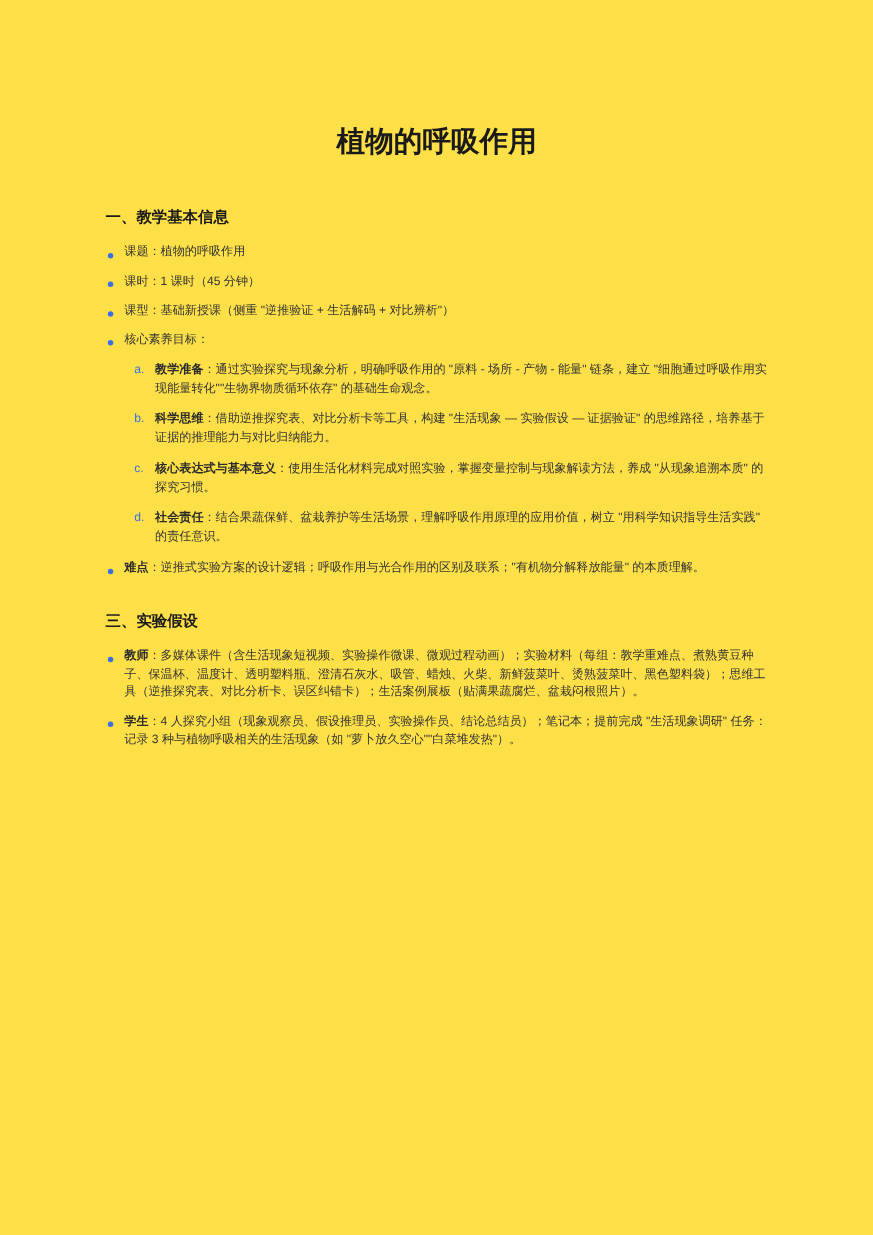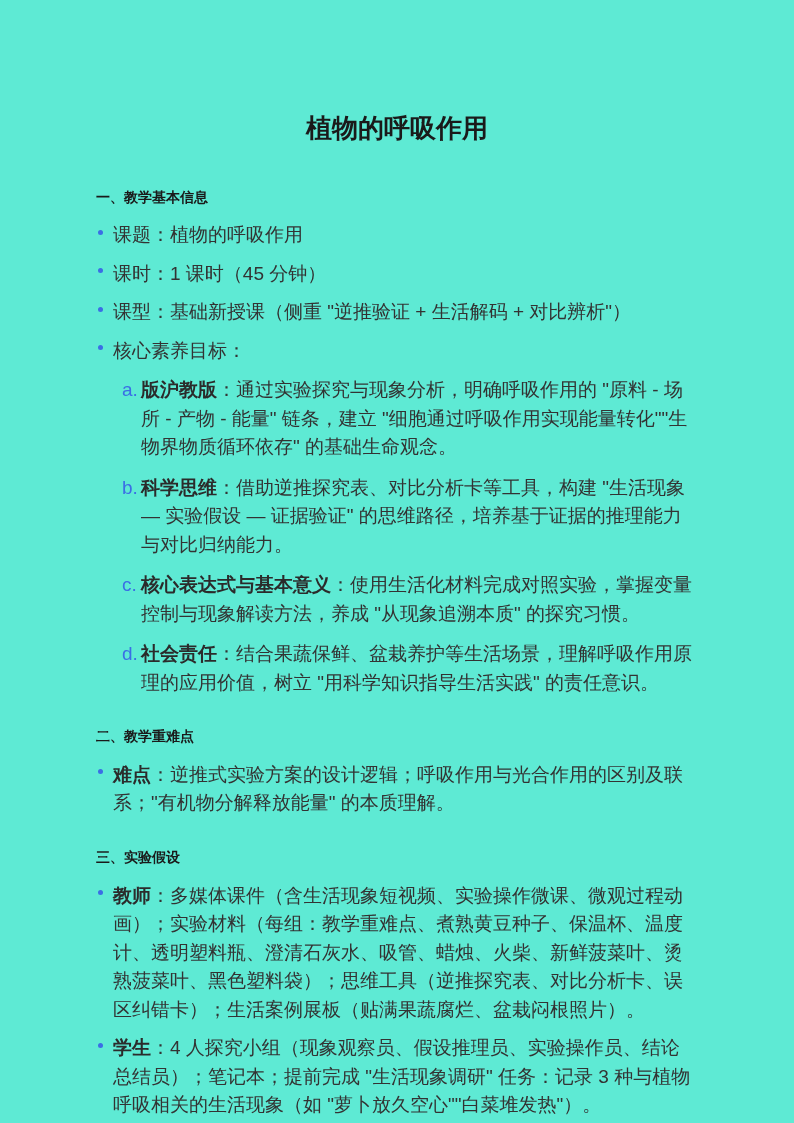--- a/index.html
+++ b/index.html
@@ -3,21 +3,21 @@
 <meta charset="utf-8">
 <style>
   html, body { margin: 0; padding: 0; background: #ffffff; }
   .page {
     position: relative;
     width: 794px;
     height: 1123px;
     box-sizing: border-box;
     margin: 0 auto;
     padding: 112px 96px 40px 96px;
-    background: #5eead4;
+    background: #fde047;
     overflow: hidden;
     font-family: "Liberation Sans", "DejaVu Sans", sans-serif;
     color: #333333;
   }
   h1.doc-title {
     margin: 0;
     font-size: 26px;
     line-height: 1.3;
     font-weight: 700;
     text-align: center;
@@ -29,21 +29,21 @@
     line-height: 1.4;
     font-weight: 700;
     color: #1a1a1a;
   }
   section.first h2.sec-heading { margin-top: 42px; }
 
   ul.blist {
     list-style: none;
     margin: 0;
     padding: 0;
-    font-size: 19px;
+    font-size: 11px;
     line-height: 1.5;
   }
   li.bitem {
     position: relative;
     padding-left: 17px;
     margin-bottom: 10px;
   }
   span.dot {
     position: absolute;
     left: 2px;
@@ -93,41 +93,40 @@
       <li class="bitem">
         <span class="dot"></span>
         <span class="txt">课型：基础新授课（侧重 "逆推验证 + 生活解码 + 对比辨析"）</span>
       </li>
       <li class="bitem">
         <span class="dot"></span>
         <span class="txt">核心素养目标：</span>
         <ol class="sublist">
           <li class="subitem">
             <span class="marker">a.</span>
-            <span class="blabel">版沪教版</span><span class="txt">：通过实验探究与现象分析，明确呼吸作用的 "原料 - 场所 - 产物 - 能量" 链条，建立 "细胞通过呼吸作用实现能量转化""生物界物质循环依存" 的基础生命观念。</span>
+            <span class="blabel">教学准备</span><span class="txt">：通过实验探究与现象分析，明确呼吸作用的 "原料 - 场所 - 产物 - 能量" 链条，建立 "细胞通过呼吸作用实现能量转化""生物界物质循环依存" 的基础生命观念。</span>
           </li>
           <li class="subitem">
             <span class="marker">b.</span>
             <span class="blabel">科学思维</span><span class="txt">：借助逆推探究表、对比分析卡等工具，构建 "生活现象 — 实验假设 — 证据验证" 的思维路径，培养基于证据的推理能力与对比归纳能力。</span>
           </li>
           <li class="subitem">
             <span class="marker">c.</span>
             <span class="blabel">核心表达式与基本意义</span><span class="txt">：使用生活化材料完成对照实验，掌握变量控制与现象解读方法，养成 "从现象追溯本质" 的探究习惯。</span>
           </li>
           <li class="subitem">
             <span class="marker">d.</span>
             <span class="blabel">社会责任</span><span class="txt">：结合果蔬保鲜、盆栽养护等生活场景，理解呼吸作用原理的应用价值，树立 "用科学知识指导生活实践" 的责任意识。</span>
           </li>
         </ol>
       </li>
     </ul>
   </section>
 
   <section>
-    <h2 class="sec-heading">二、教学重难点</h2>
     <ul class="blist">
       <li class="bitem">
         <span class="dot"></span>
         <span class="blabel">难点</span><span class="txt">：逆推式实验方案的设计逻辑；呼吸作用与光合作用的区别及联系；"有机物分解释放能量" 的本质理解。</span>
       </li>
     </ul>
   </section>
 
   <section>
     <h2 class="sec-heading">三、实验假设</h2>

